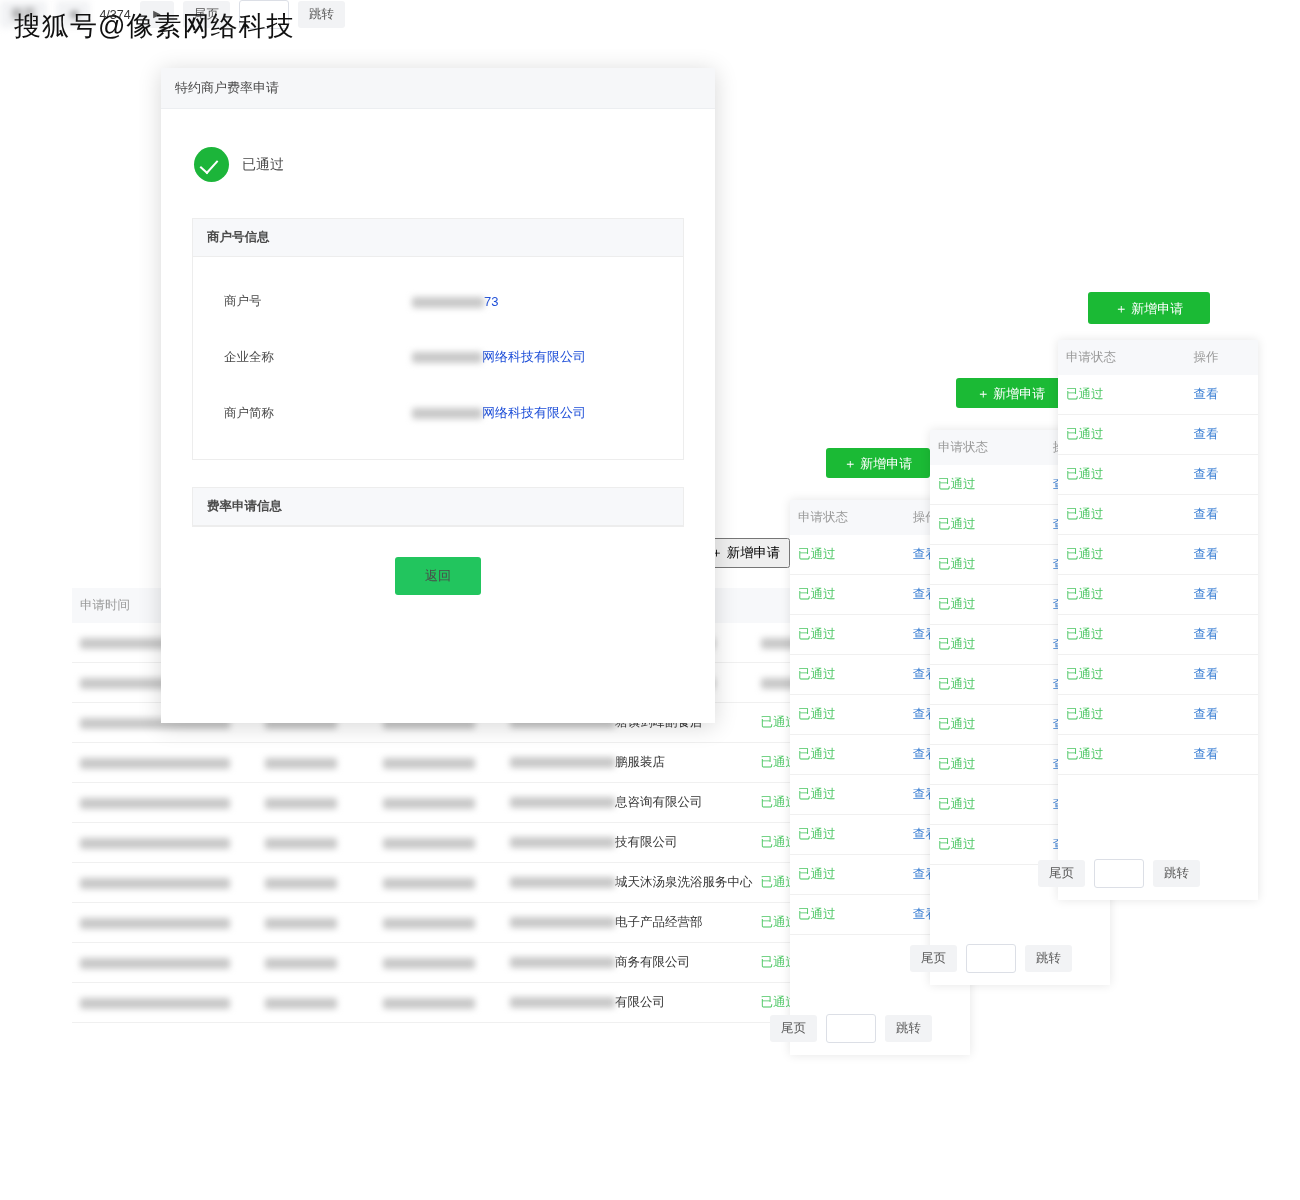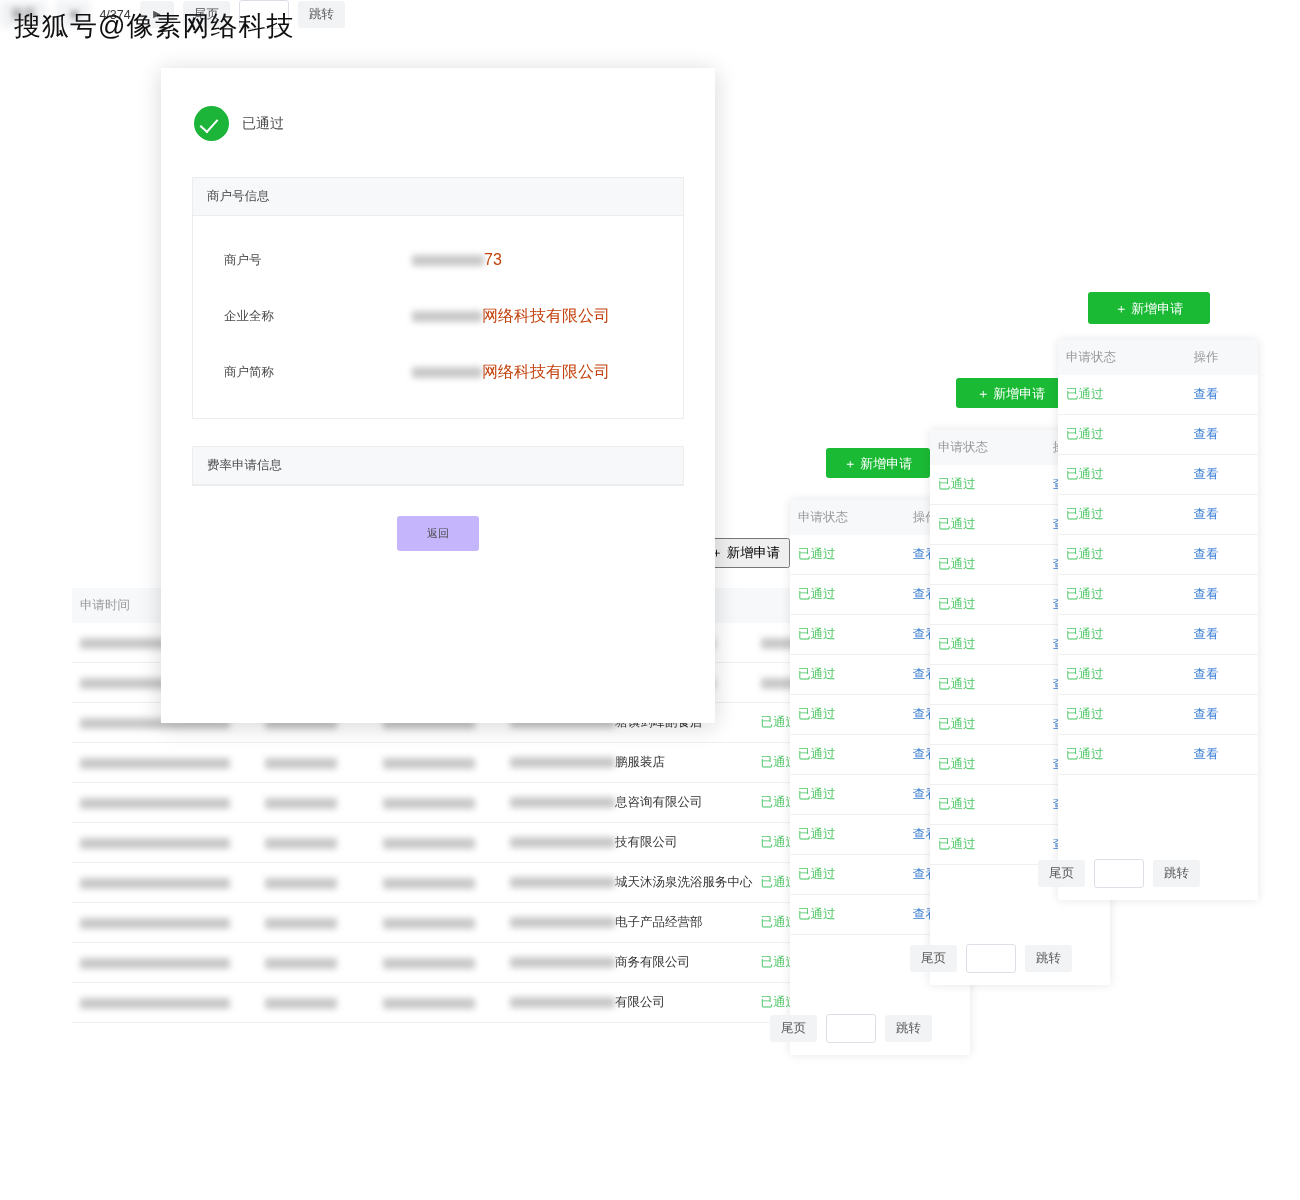--- a/index.html
+++ b/index.html
@@ -93,31 +93,31 @@
   .chk::after{
     content:"";position:absolute;left:10px;top:9px;
     width:8px;height:15px;border:solid #fff;border-width:0 2.6px 2.6px 0;
     transform:rotate(42deg);
   }
   .m-status span{font-size:14px;color:#4a4a4a;}
 
   .sect{margin:0 31px;border:1px solid #ededed;background:#fff;}
   .sect-h{
     background:#f7f8fa;border-bottom:1px solid #ededed;
-    padding:10px 0 10px 14px;font-size:12.5px;color:#4a4a4a;
+    padding:10px 0 10px 14px;font-size:12.5px;color:#4a4a4a;font-weight:bold;
   }
   .sect-b{padding:16px 0 18px 0;}
   .frow{display:flex;align-items:center;height:56px;gap:44px;}
   .flab{width:175px;padding-left:31px;font-size:12.5px;color:#4a4a4a;box-sizing:border-box;}
-  .fval{font-size:16px;color:#c2410c;}
+  .fval{font-size:13px;color:#1d4ed8;}
   .req{color:#e34d4d;margin-right:1px;}
   .m-foot{display:flex;justify-content:center;padding-top:30px;}
   .backbtn{
-    background:#c4b5fd;border:none;border-radius:3px;color:#4a4a4a;
-    font-size:11px;padding:10px 30px;cursor:pointer;
+    background:#22c55e;border:none;border-radius:3px;color:#4a4a4a;
+    font-size:13px;padding:10px 30px;cursor:pointer;
     font-family:"Liberation Sans","DejaVu Sans",sans-serif;
     text-align:right;
   }
 </style>
 </head>
 <body>
 
 <div class="watermark">搜狐号@像素网络科技</div>
 
 <div class="panel" id="panel-base">
@@ -396,20 +396,23 @@
       </tbody>
     </table>
     <div class="pager" style="left: -20px; bottom: 12px; top: auto;">
       <span class="pg-btn">尾页</span>
       <input class="pg-input" style="">
       <span class="pg-btn">跳转</span>
     </div>
   </div>
 
 <div id="modal">
+  <div class="m-head">
+    <span>特约商户费率申请</span>
+  </div>
 
   <div class="m-status">
     <div class="chk"></div>
     <span>已通过</span>
   </div>
 
   <div class="sect">
     <div class="sect-h">商户号信息</div>
     <div class="sect-b" id="merchant-fields">
         <div class="frow">

